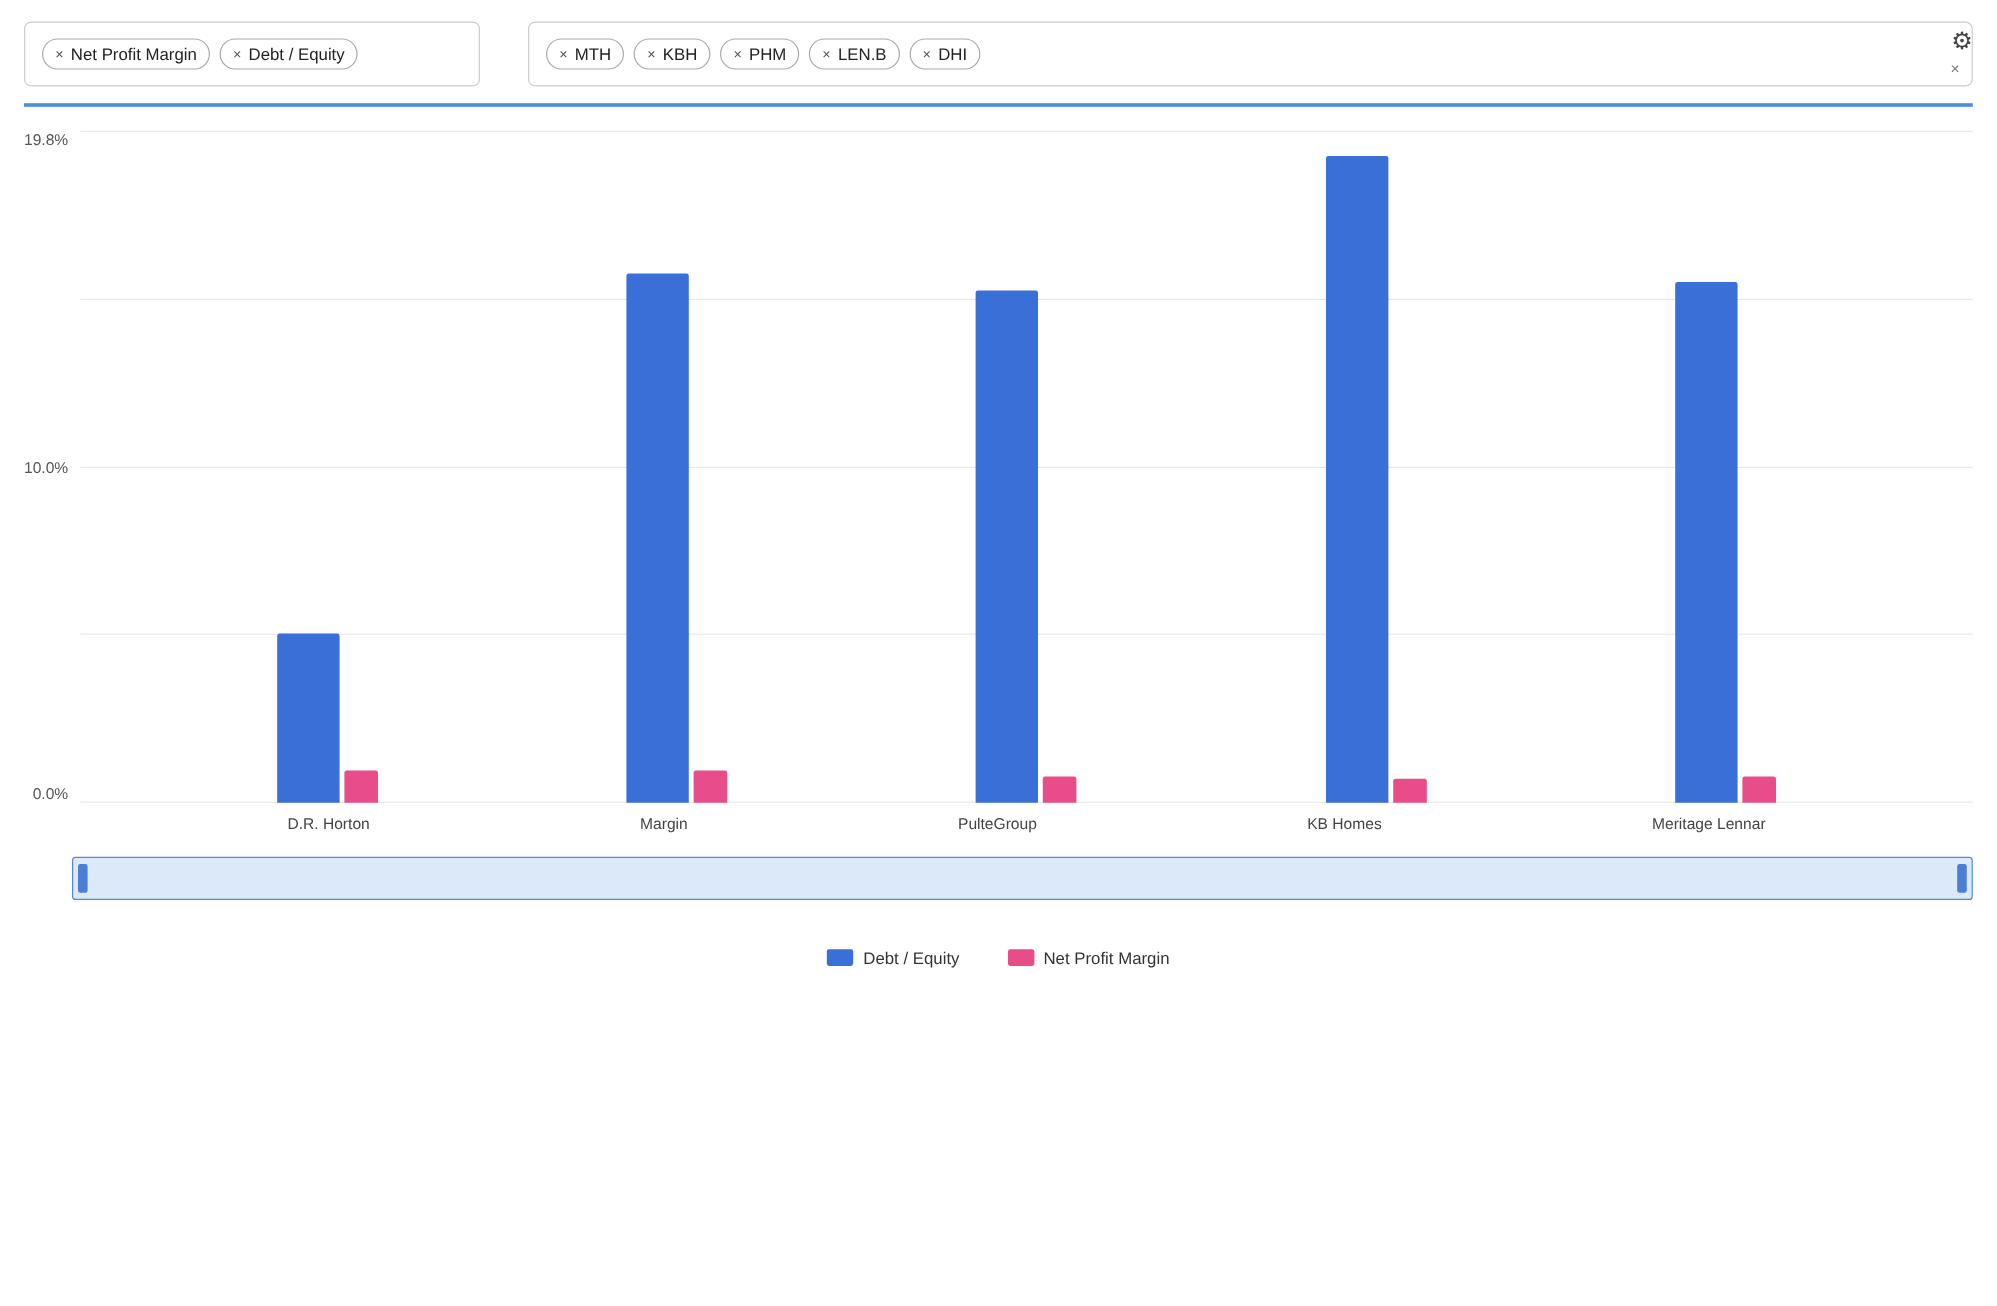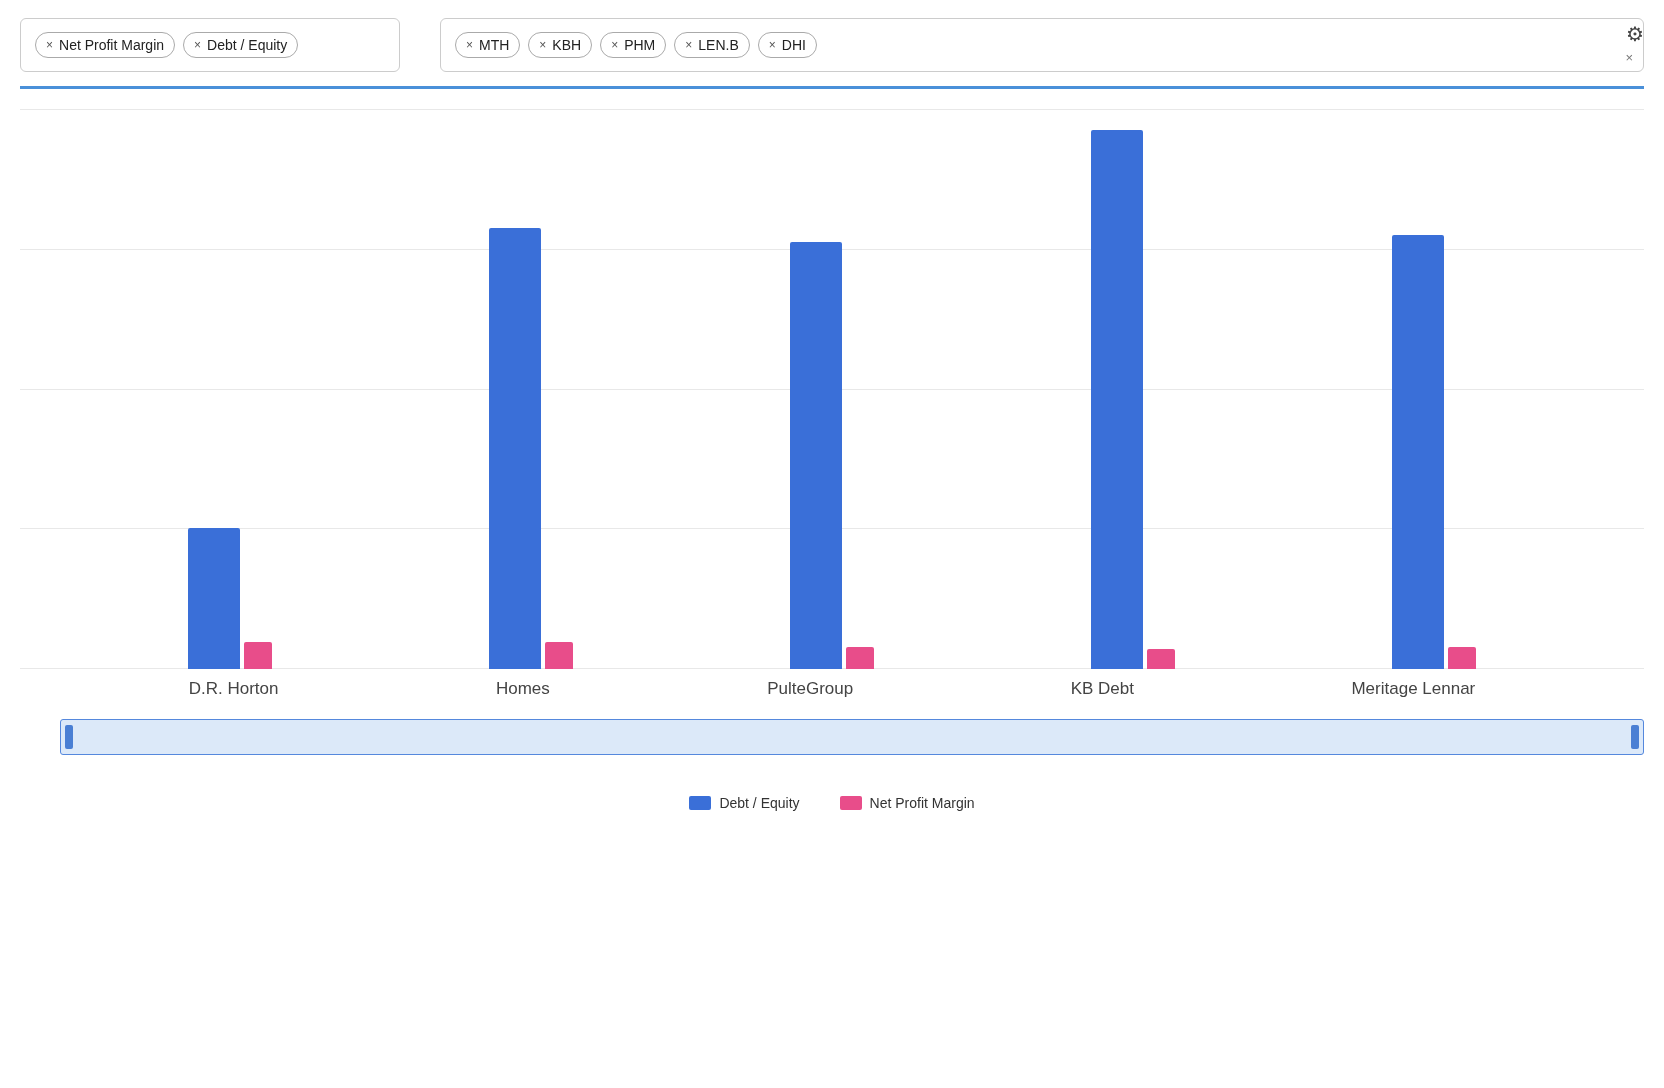--- a/index.html
+++ b/index.html
@@ -151,21 +151,21 @@
 
     .bar-pink {
       background: #e84d8a;
       width: 28px;
     }
 
     .x-labels {
       display: flex;
       justify-content: space-around;
       padding: 10px 60px 0;
-      font-size: 17px;
+      font-size: 13px;
       color: #444;
     }
 
     .x-label {
       text-align: center;
     }
 
     .scrollbar-track {
       margin: 20px 20px 0 60px;
       height: 36px;
@@ -269,20 +269,28 @@
       </div>
       <span class="bottom-x">×</span>
   </div>
 
   <div class="gear-icon">⚙</div>
 </div>
 
 <div class="divider-line"></div>
 
 <div class="chart-area">
+  <div class="y-axis">
+
+  <div>19.8%</div>
+      <div></div>
+      <div>10.0%</div>
+      <div></div>
+      <div>0.0%</div>
+    </div>
   <div style="flex:1; position:relative;">
     <div class="chart-body">
       <div class="chart-grid">
         <div class="grid-line"></div>
         <div class="grid-line"></div>
         <div class="grid-line"></div>
         <div class="grid-line"></div>
         <div class="grid-line"></div>
       </div>
       <div class="bars-container">
@@ -305,23 +313,23 @@
           </div>
           <div class="bar-group">
             <div class="bar bar-blue" style="height: 434px;"></div>
             <div class="bar bar-pink" style="height: 22.4px;"></div>
           </div>
         </div>
     </div>
     <div class="x-labels">
 
     <div class="x-label">D.R. Horton</div>
-        <div class="x-label">Homes</div>
+        <div class="x-label">Margin</div>
         <div class="x-label">PulteGroup</div>
-        <div class="x-label">KB Debt</div>
+        <div class="x-label">KB Homes</div>
         <div class="x-label">Meritage Lennar</div>
       </div>
   </div>
 </div>
 
 <div class="scrollbar-track">
   <div class="scrollbar-handle-left"></div>
   <div class="scrollbar-handle-right"></div>
 </div>
 

